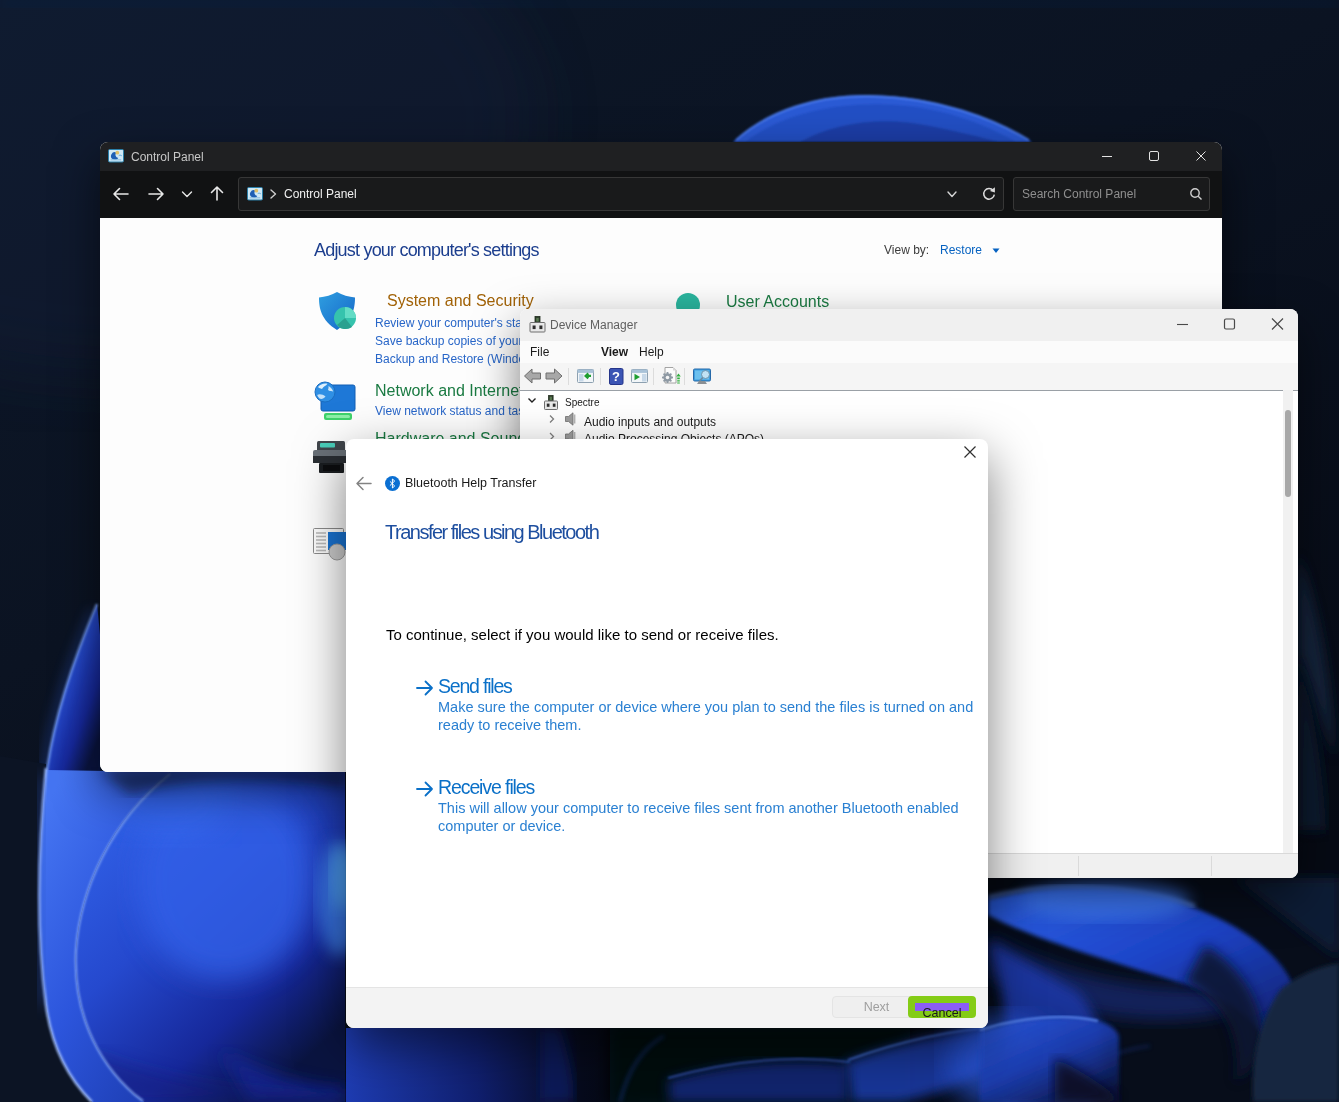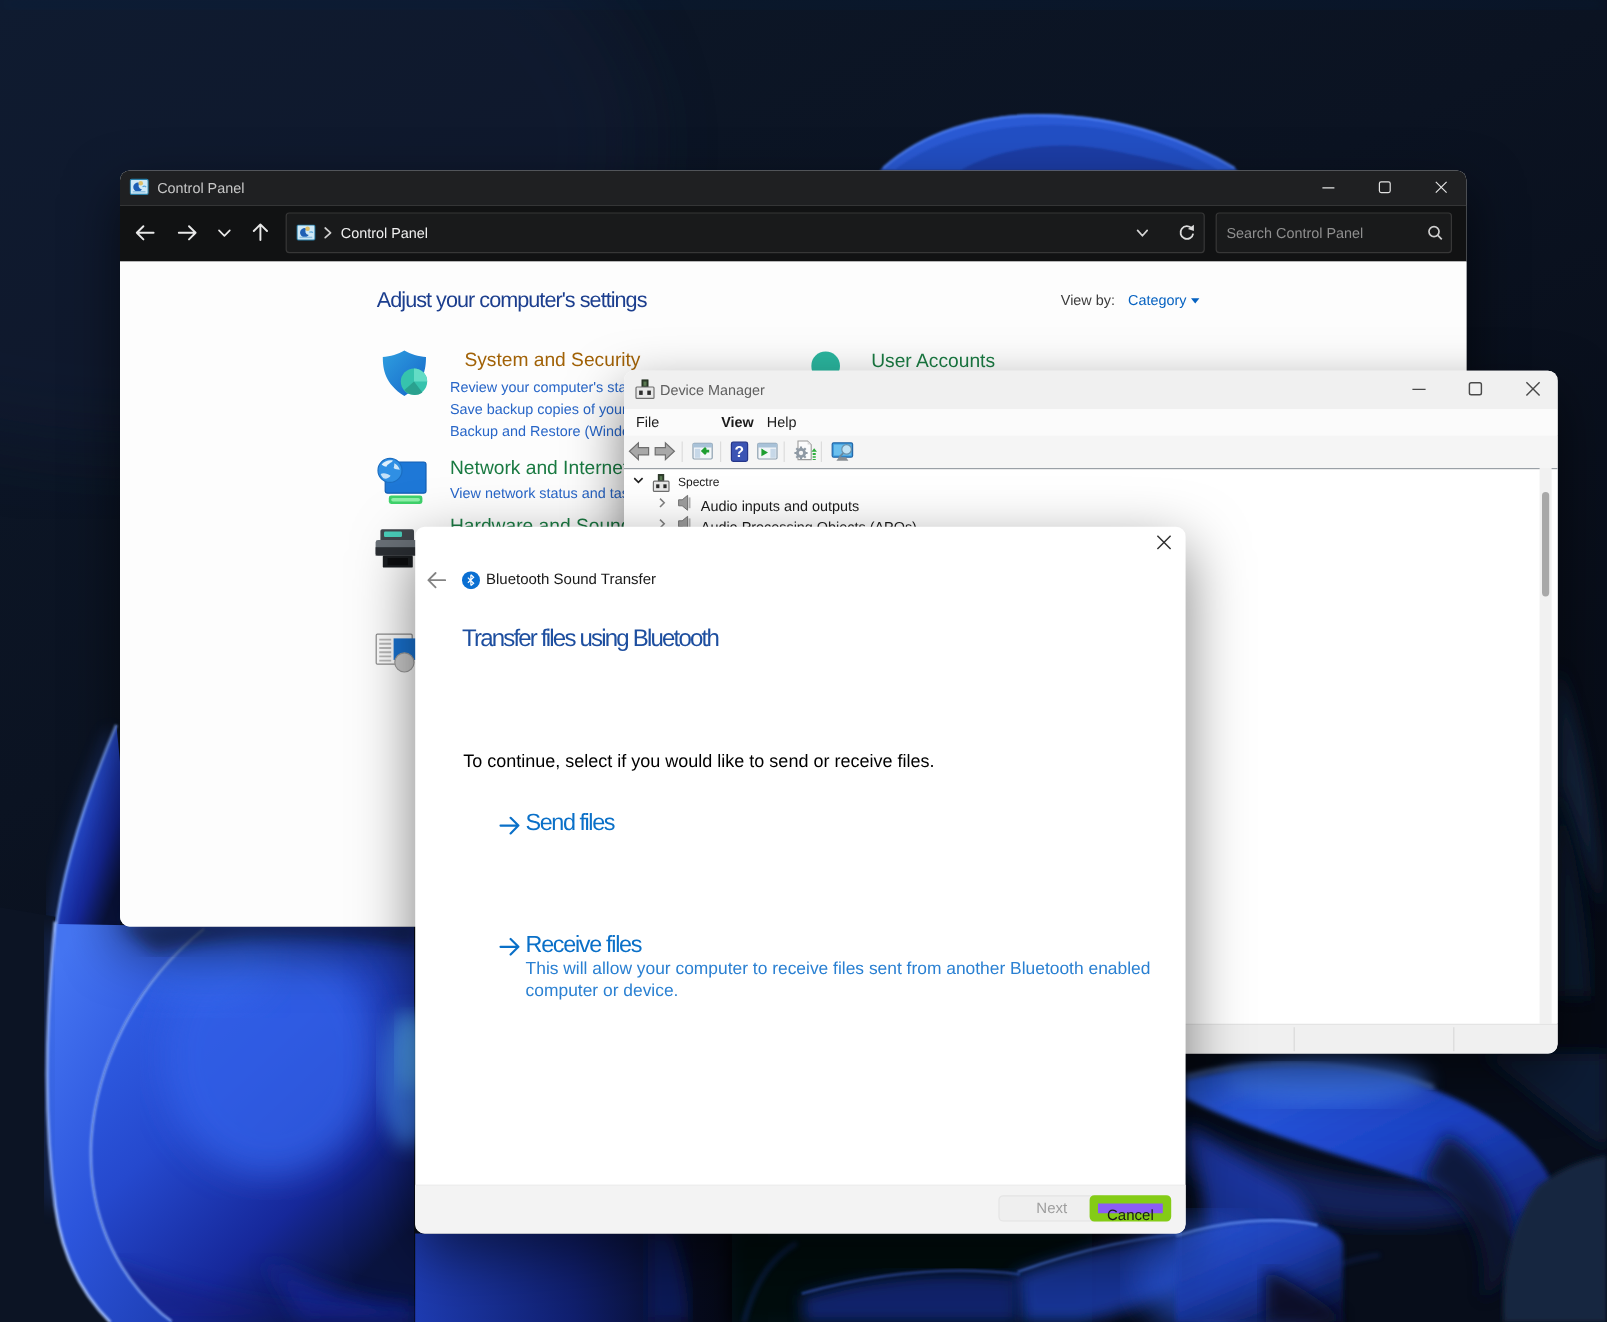--- a/index.html
+++ b/index.html
@@ -215,21 +215,21 @@
   <div class="abs" style="left:913px;top:35px;width:197px;height:34px;background:#191a1b;border:1px solid #373737;border-radius:3px;"></div>
   <div class="abs" style="left:922px;top:45px;font-size:12px;color:#8f8f8f;">Search Control Panel</div>
   <svg class="abs" style="left:1089px;top:45px" width="14" height="14" viewBox="0 0 14 14">
     <circle cx="6" cy="6" r="4.2" fill="none" stroke="#cfcfcf" stroke-width="1.4"></circle>
     <line x1="9.2" y1="9.2" x2="12.5" y2="12.5" stroke="#cfcfcf" stroke-width="1.4"></line>
   </svg>
 
   <div class="abs" style="left:0;top:76px;width:100%;height:554px;background:#fdfdfd;border-radius:0 0 8px 8px;"></div>
   <div class="abs" style="left:214px;top:98px;font-size:18px;color:#1c3e8e;letter-spacing:-0.8px;">Adjust your computer's settings</div>
   <div class="abs" style="left:784px;top:101px;font-size:12px;color:#3c3c3c;">View by:</div>
-  <div class="abs" style="left:840px;top:101px;font-size:12px;color:#0662c1;">Category</div>
+  <div class="abs" style="left:840px;top:101px;font-size:12px;color:#0662c1;">Restore</div>
   <svg class="abs" style="left:892px;top:106px" width="8" height="6">
       <path d="M 0.5 0.5 L 7.5 0.5 L 4 5 Z" fill="#0662c1"></path>
     </svg>
 
   <svg class="abs" style="left:216px;top:148px" width="42" height="44" viewBox="0 0 42 44">
     <defs>
         <linearGradient id="shieldg" x1="0" y1="0" x2="1" y2="1">
       <stop offset="0" stop-color="#2f9fe0"></stop>
           <stop offset="1" stop-color="#1565c8"></stop>
         </linearGradient>
@@ -399,30 +399,31 @@
     <path d="M 1.5 1.5 L 12.5 12.5 M 12.5 1.5 L 1.5 12.5" stroke="#2f2f2f" stroke-width="1.2"></path>
   </svg>
 
   <svg class="abs" style="left:9px;top:36px" width="18" height="17" viewBox="0 0 18 17">
     <path d="M 2 8.5 L 16 8.5 M 8 2.5 L 2 8.5 L 8 14.5" stroke="#838383" stroke-width="1.5" fill="none" stroke-linecap="round" stroke-linejoin="round"></path>
   </svg>
   <svg class="abs" style="left:39px;top:36.5px" width="15" height="15" viewBox="0 0 15 15">
     <circle cx="7.5" cy="7.5" r="7.5" fill="#0a6fd2"></circle>
     <path d="M 7.4 3 L 7.4 12 M 7.4 3 L 9.7 5 L 4.9 9.6 M 7.4 12 L 9.7 10 L 4.9 5.4" stroke="#ffffff" stroke-width="1" fill="none"></path>
   </svg>
-  <div class="abs" style="left:59px;top:37px;font-size:12.5px;color:#191919;">Bluetooth Sound Transfer</div>
+  <div class="abs" style="left:59px;top:37px;font-size:12.5px;color:#191919;">Bluetooth Help Transfer</div>
 
   <div class="abs" style="left:39px;top:82px;font-size:20px;color:#1d4e9f;letter-spacing:-1.5px;">Transfer files using Bluetooth</div>
 
   <div class="abs" style="left:40px;top:187px;font-size:15px;color:#000000;">To continue, select if you would like to send or receive files.</div>
 
   <svg class="abs" style="left:70px;top:241px" width="18" height="16" viewBox="0 0 18 16">
     <path d="M 1 8 L 16 8 M 9.5 1.5 L 16 8 L 9.5 14.5" stroke="#0a70c8" stroke-width="1.8" fill="none" stroke-linecap="round" stroke-linejoin="round"></path>
   </svg>
   <div class="abs" style="left:92px;top:236px;font-size:19.5px;color:#0a70c8;letter-spacing:-1.2px;">Send files</div>
+  <div class="abs" style="left:92px;top:260px;width:560px;font-size:14.5px;color:#2a80d2;line-height:17.5px;">Make sure the computer or device where you plan to send the files is turned on and ready to receive them.</div>
 
   <svg class="abs" style="left:70px;top:342px" width="18" height="16" viewBox="0 0 18 16">
     <path d="M 1 8 L 16 8 M 9.5 1.5 L 16 8 L 9.5 14.5" stroke="#0a70c8" stroke-width="1.8" fill="none" stroke-linecap="round" stroke-linejoin="round"></path>
   </svg>
   <div class="abs" style="left:92px;top:337px;font-size:19.5px;color:#0a70c8;letter-spacing:-1.1px;">Receive files</div>
   <div class="abs" style="left:92px;top:361px;width:560px;font-size:14.5px;color:#2a80d2;line-height:17.5px;">This will allow your computer to receive files sent from another Bluetooth enabled computer or device.</div>
 
   <div class="abs" style="left:0;top:548px;width:100%;height:41px;background:#f3f3f3;border-top:1px solid #e4e4e4;border-radius:0 0 8px 8px;"></div>
   <div class="abs" style="left:485.5px;top:557px;width:90px;height:22px;background:#efefef;border:1px solid #e4e4e4;border-radius:4px;font-size:12.5px;color:#9e9e9e;text-align:center;line-height:20px;">Next</div>
   <div class="abs" style="left:562px;top:557px;width:68px;height:22px;background:#8b5cf6;border:7px solid #84cc16;border-radius:4px;font-size:12.5px;color:#1a1a1a;text-align:center;line-height:20px;">Cancel</div>

